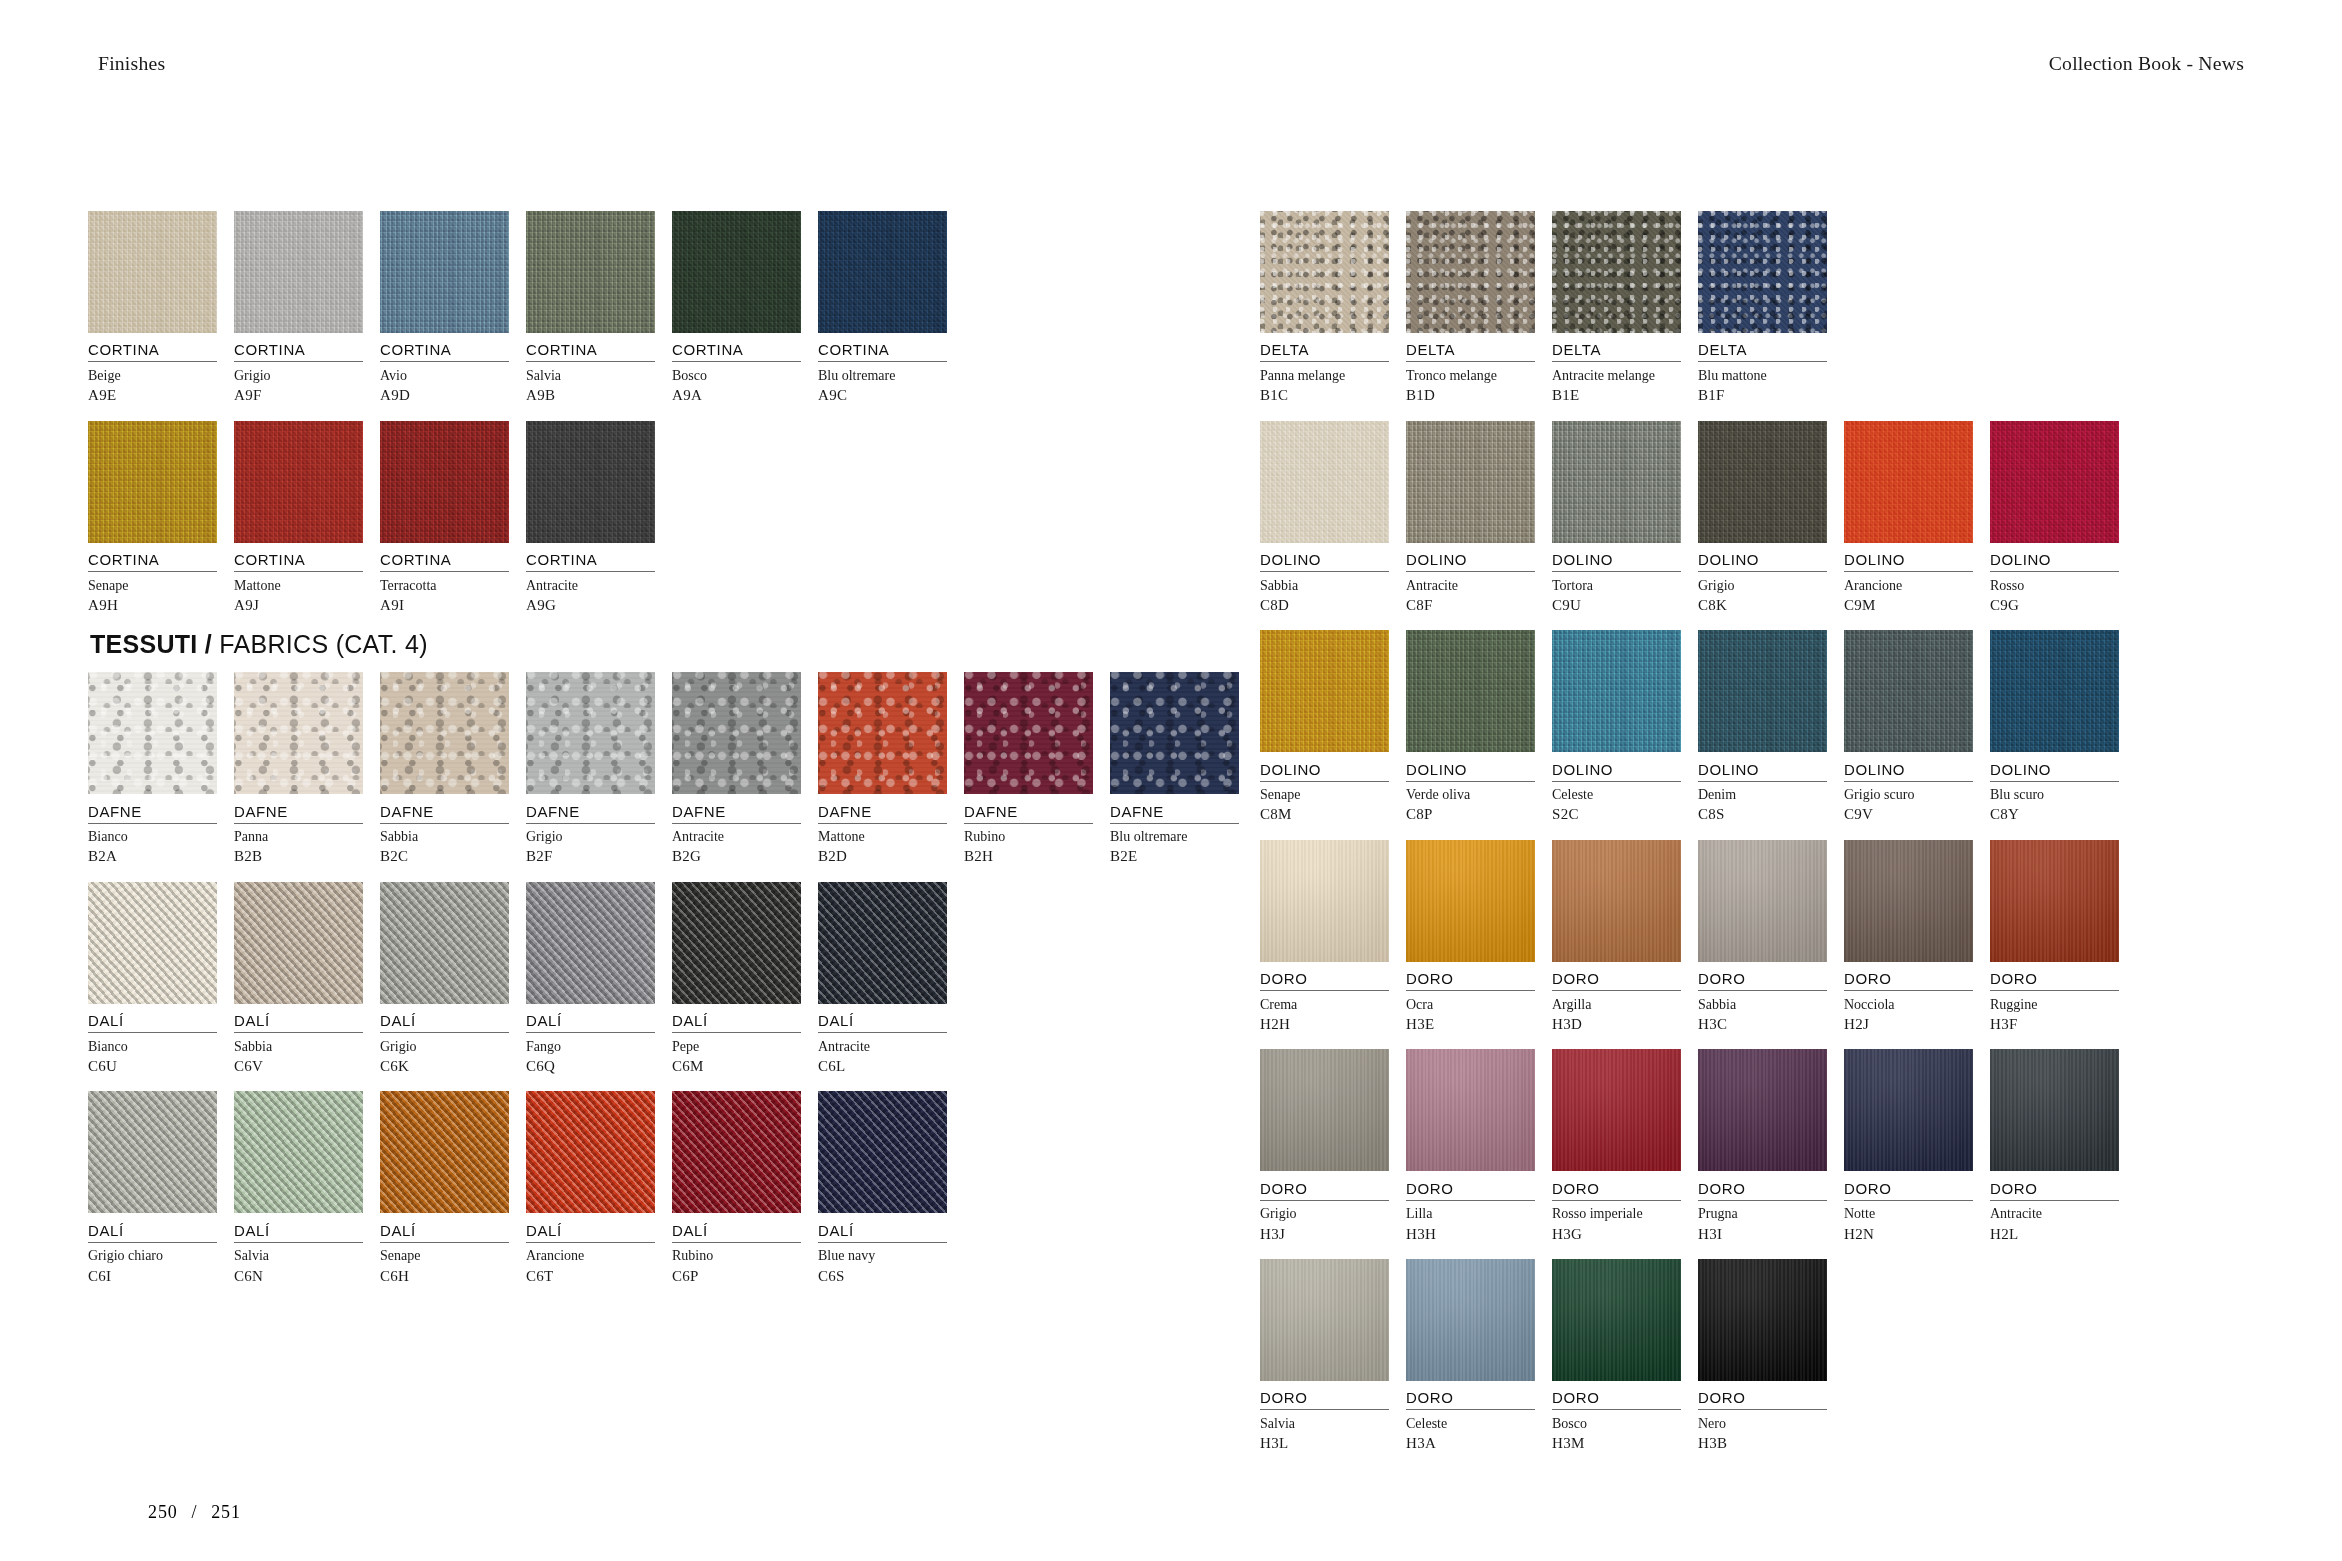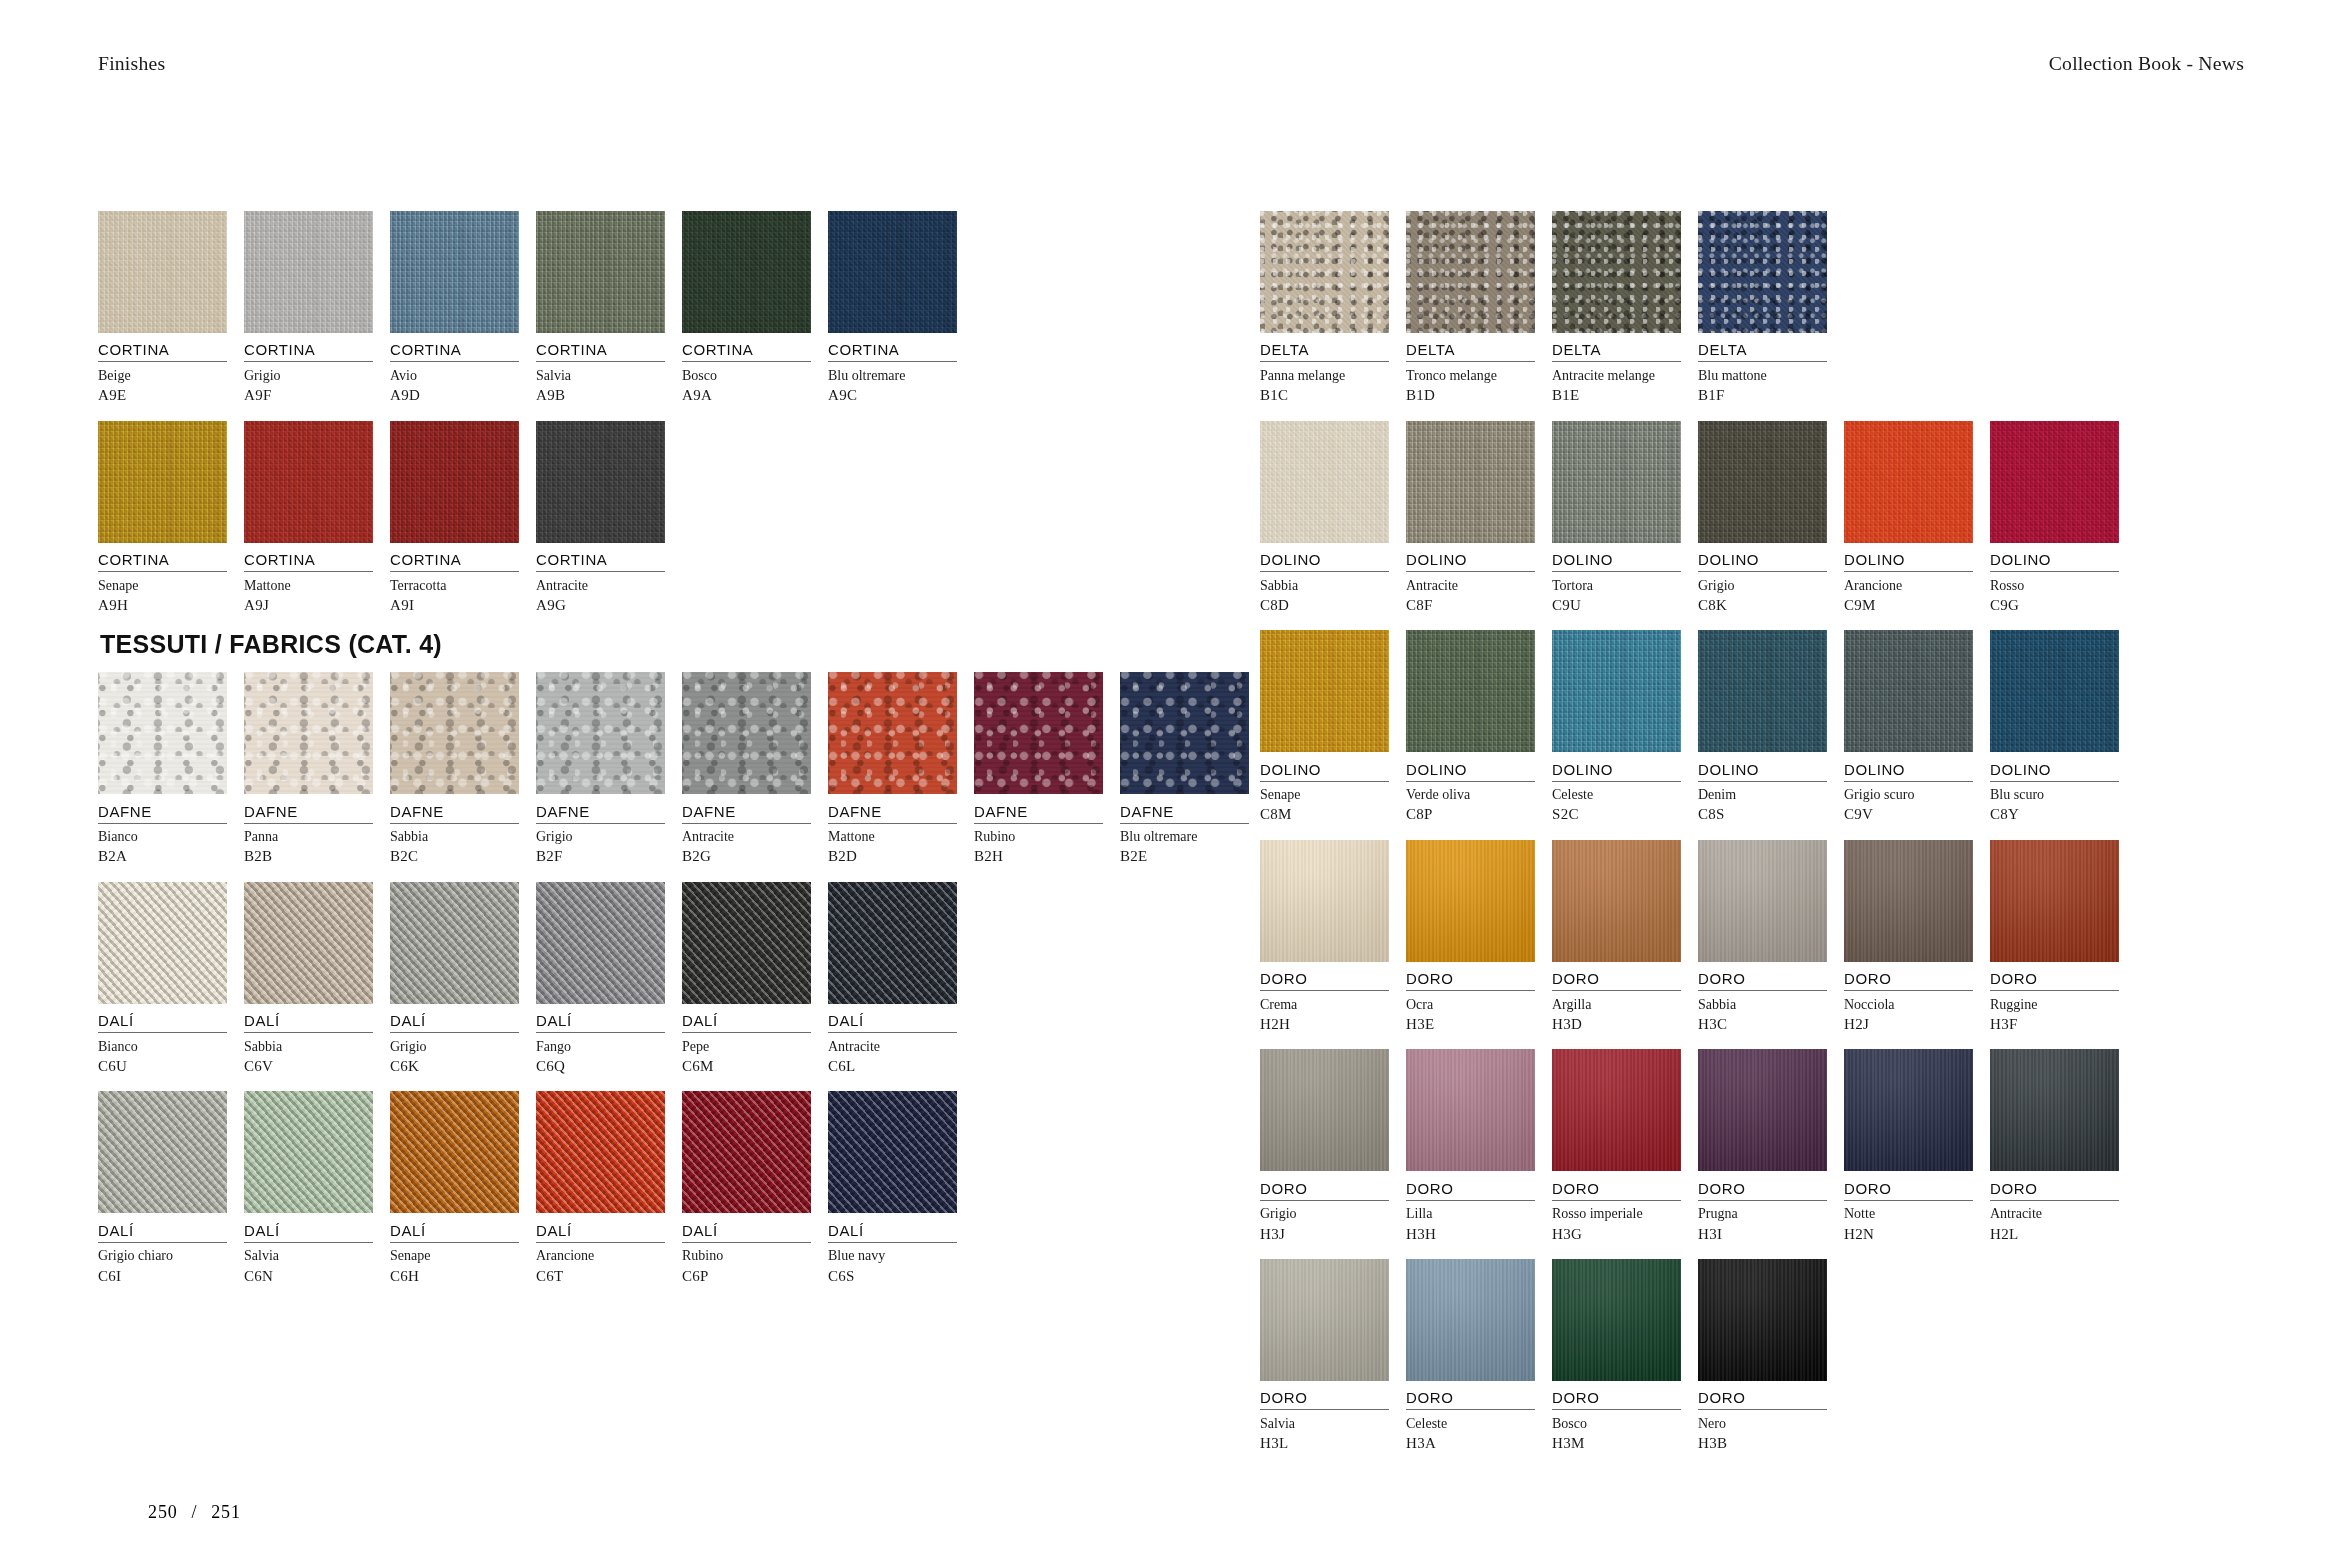--- a/index.html
+++ b/index.html
@@ -33,34 +33,34 @@
     position: absolute;
     top: 0; left: 0;
     width: 2342px;
     height: 1562px;
   }
   .col {
     position: absolute;
     top: 211px;
     width: 1063px;
   }
-  .col.left  { left: 98px; }
+  .col.left  { left: 88px; }
   .col.right { left: 1260px; }
 
   
   .section-title {
     font-family: "Liberation Sans", sans-serif;
     font-size: 25px;
     color: #111;
     letter-spacing: 0.3px;
     margin: 0 0 13px 1.9px;
     white-space: nowrap;
   }
   .section-title .strong { font-weight: 700; text-align: center; }
-  .section-title .light  { font-weight: 700; }
+  .section-title .light  { font-weight: 400; }
 
   
   .swatch-row {
     display: flex;
     gap: 0;
     margin-bottom: 17px;
   }
   .swatch-cell {
     width: 131px;
     margin-right: 15px;

